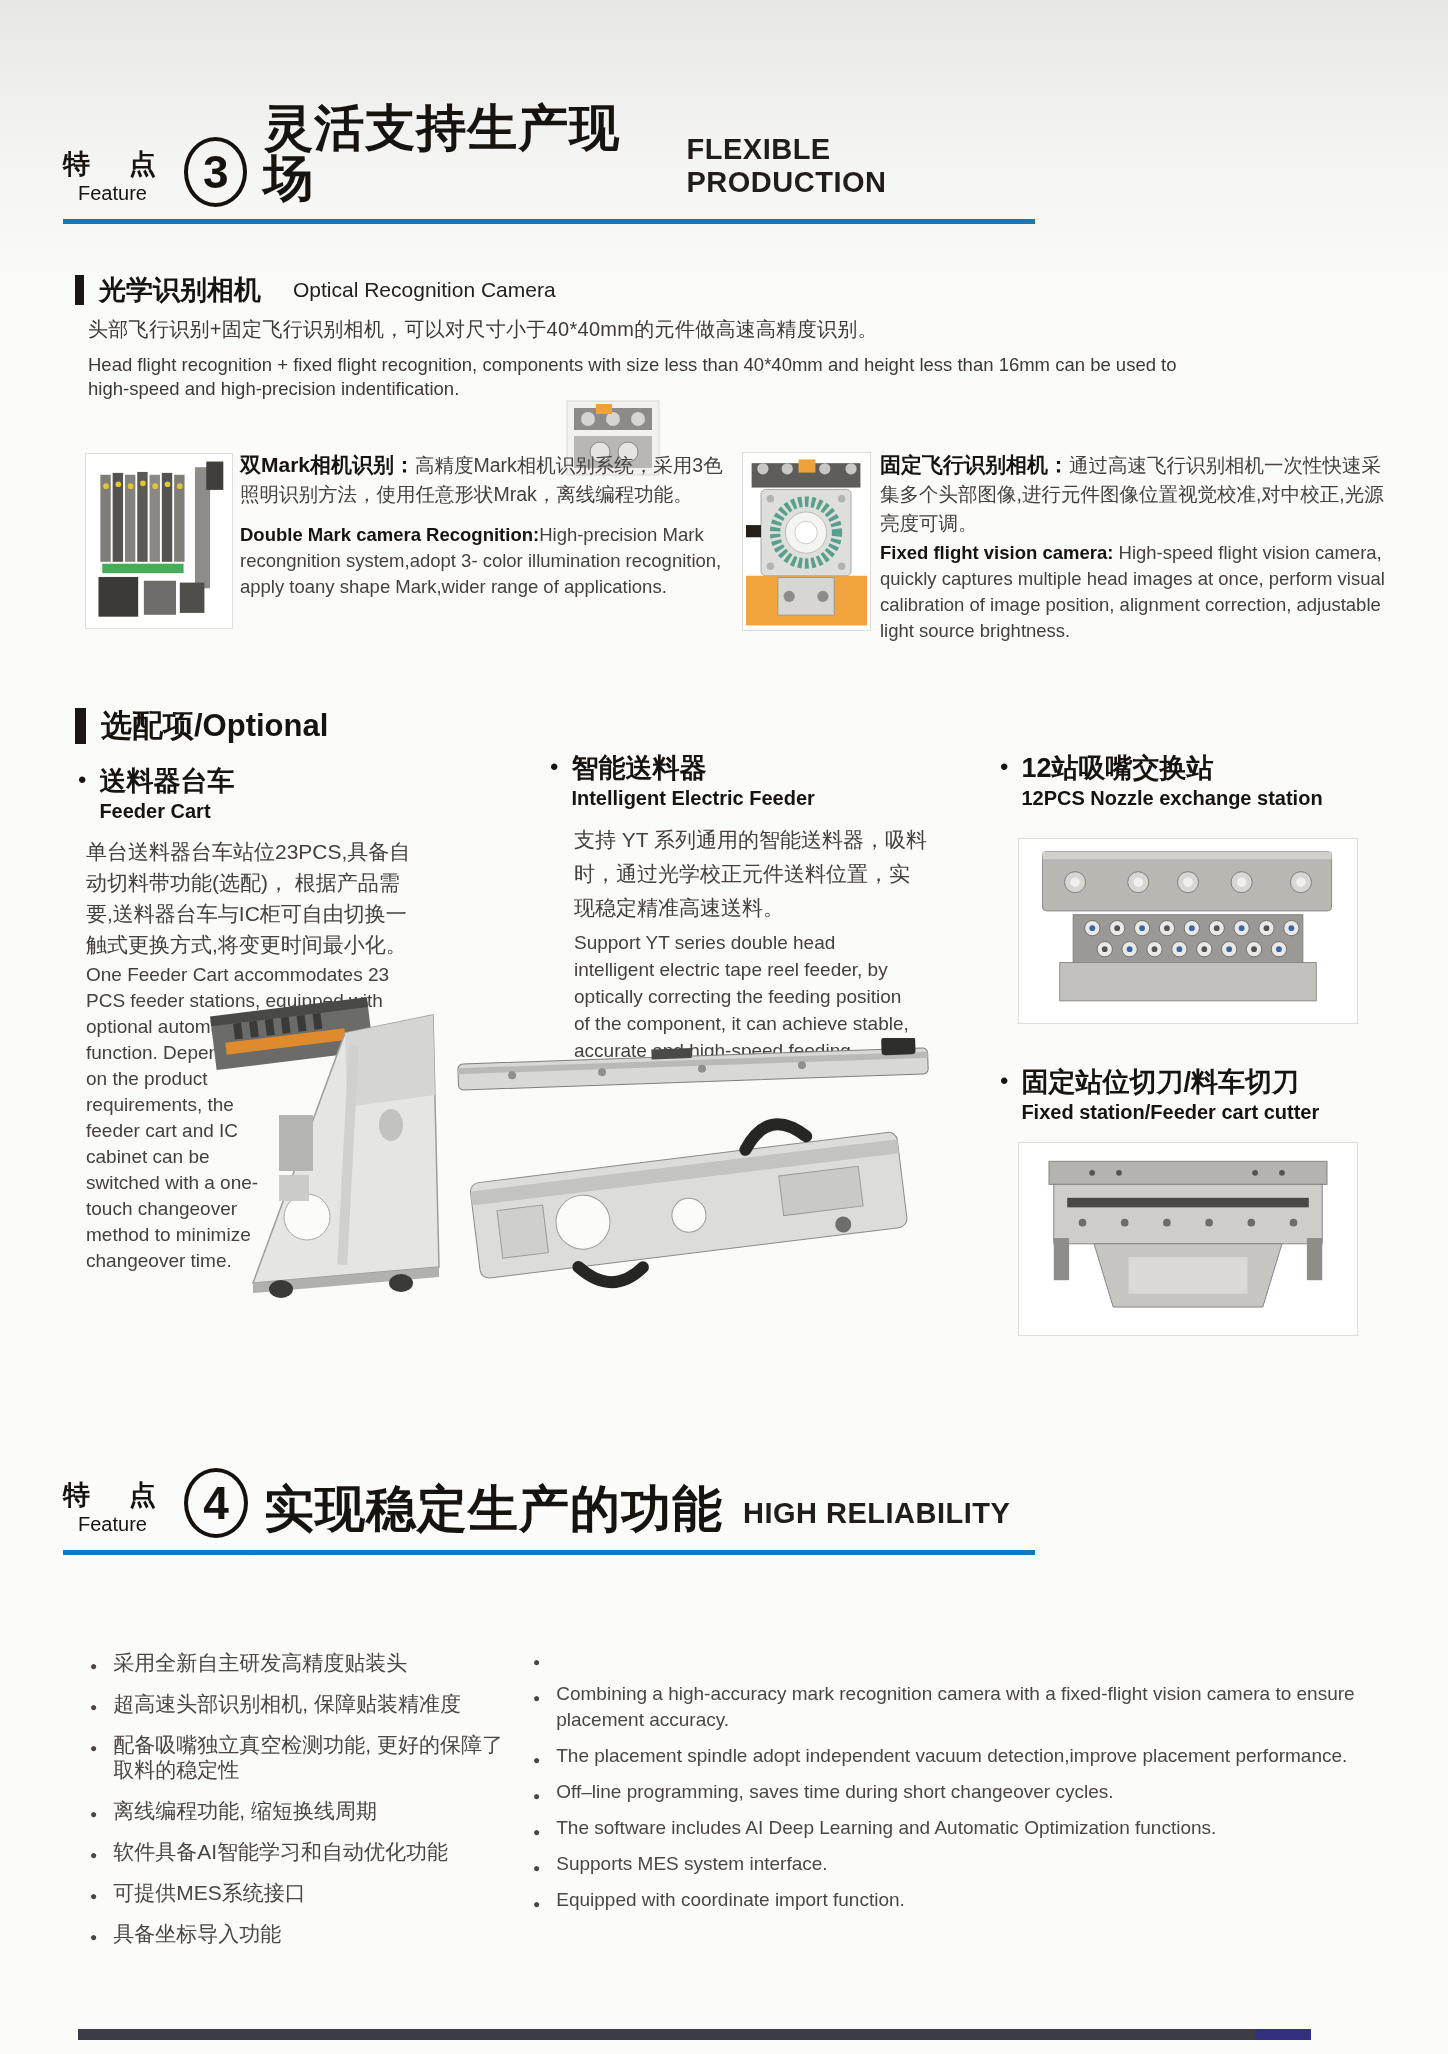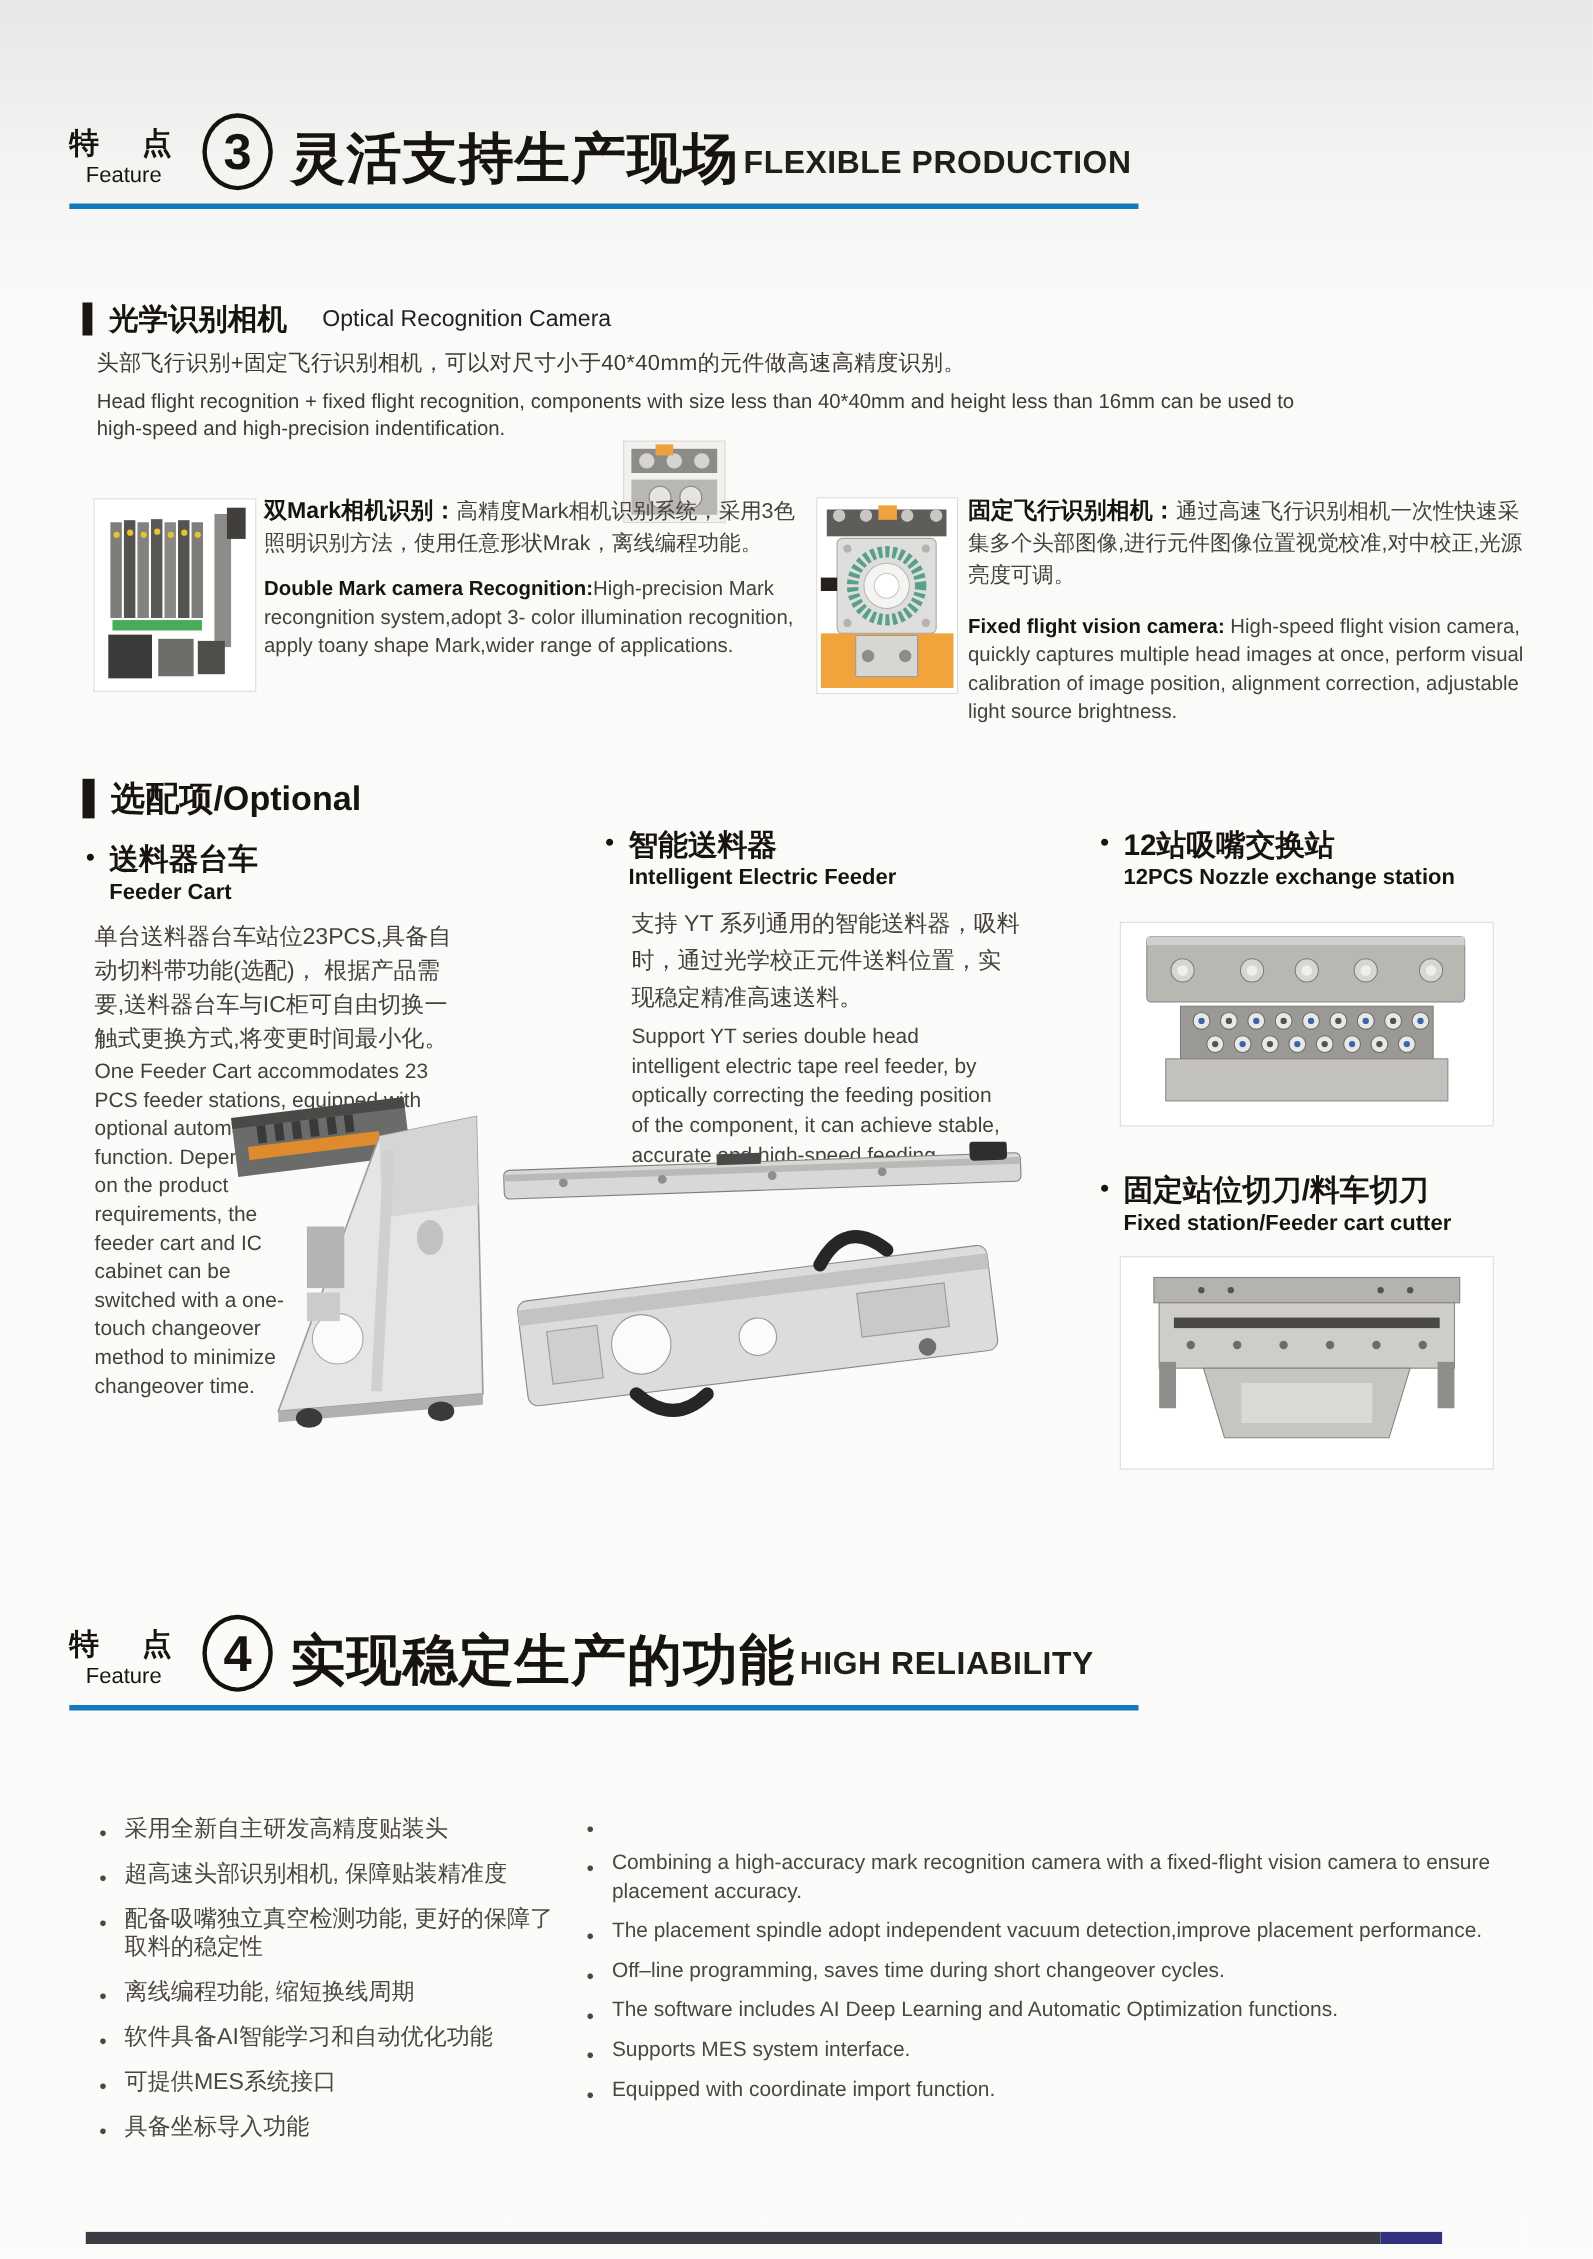--- a/index.html
+++ b/index.html
@@ -16,21 +16,21 @@
   .fh-row { display:flex; align-items:flex-end; }
   .fh-label { text-align:center; padding-bottom:2px; }
   .fh-label-cn { font-size:27px; font-weight:bold; letter-spacing:6px; white-space:nowrap; }
   .fh-label-en { font-size:20px; color:#17130f; margin-top:0px; }
   .fh-circle {
     width:64px; height:70px; border:4px solid #15110d; border-radius:50%;
     display:flex; align-items:center; justify-content:center;
     font-size:46px; font-weight:bold; margin:0 16px 0 22px;
   }
   .fh-title-cn { font-size:50px; font-weight:bold; letter-spacing:1px; line-height:1; padding-bottom:4px; }
-  .fh-title-en { font-size:29px; font-weight:600; color:#211d1b; margin-left:4px; padding-bottom:8px; letter-spacing:0.5px; }
+  .fh-title-en { font-size:29px; font-weight:600; color:#211d1b; margin-left:20px; padding-bottom:8px; letter-spacing:0.5px; }
   .blue-line { height:5px; background:#1478bd; margin-top:12px; }
 
   
   .sec-heading { position:absolute; display:flex; align-items:center; }
   .sec-bar { width:9px; height:30px; background:#1a1614; margin-right:15px; }
   .sec-bar.big { width:11px; height:36px; }
   .sec-cn { font-size:27px; font-weight:bold; }
   .sec-cn.big { font-size:31px; }
   .sec-en { font-size:21px; color:#242020; margin-left:32px; }
 
@@ -177,21 +177,21 @@
     <rect x="0" y="72" width="16" height="13" fill="#232119"></rect>
     <rect x="34" y="128" width="60" height="40" fill="#d8d6d2" stroke="#9a9894"></rect>
     <circle cx="46" cy="148" r="6" fill="#8e8c88"></circle>
       <circle cx="82" cy="148" r="6" fill="#8e8c88"></circle>
   </svg>
 </div>
 <div class="cam-text" style="left:880px; top:450px; width:515px;">
   <div class="cn">
     <span class="lead cn-lead">固定飞行识别相机：</span><span>通过高速飞行识别相机一次性快速采集多个头部图像,进行元件图像位置视觉校准,对中校正,光源亮度可调。</span>
   </div>
-  <div class="en" style="margin-top:18px;">
+  <div class="en" style="margin-top:2px;">
     <span class="lead">Fixed flight vision camera:</span><span> High-speed flight vision camera, quickly captures multiple head images at once, perform visual calibration of image position, alignment correction, adjustable light source brightness.</span>
   </div>
 </div>
 
 <div class="sec-heading" style="left:75px; top:705px;">
   <div class="sec-bar big"></div>
   <div class="sec-cn big">选配项/Optional</div>
 </div>
 
 <div class="opt-col" style="left:78px; top:765px; width:348px;">

